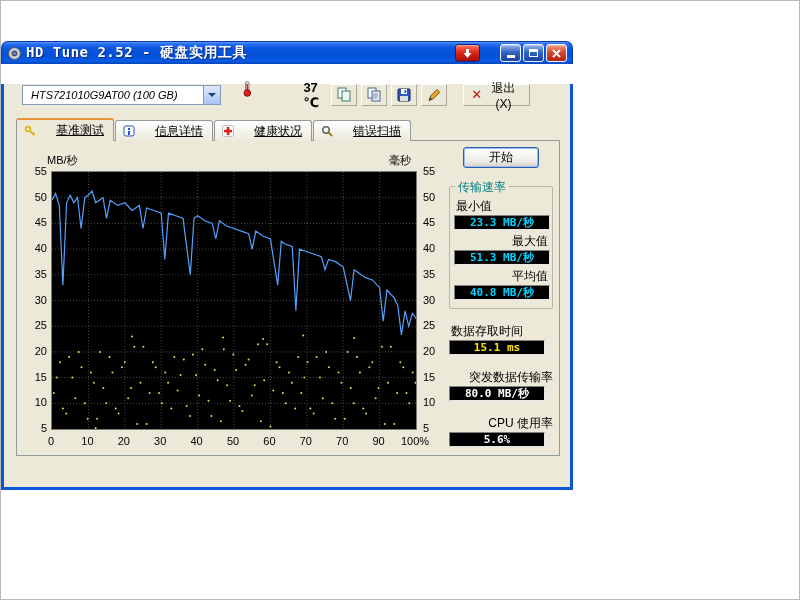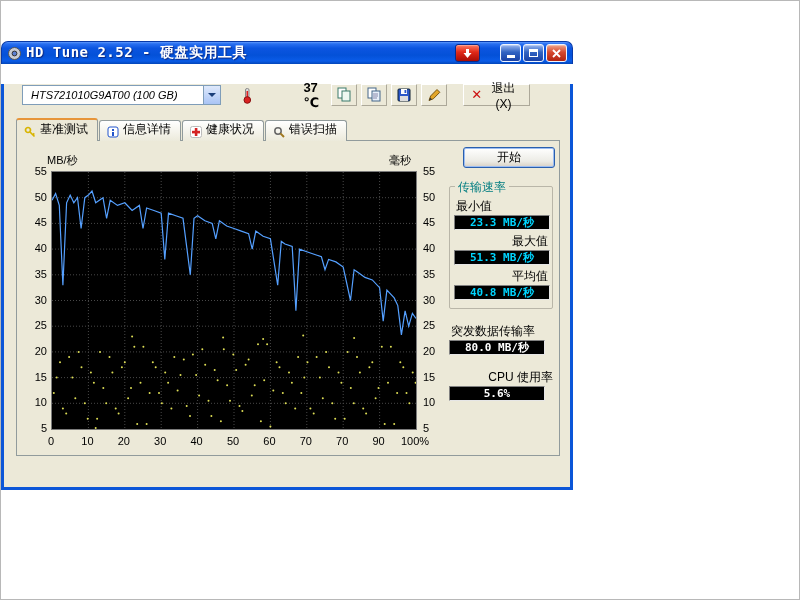--- a/index.html
+++ b/index.html
@@ -21,45 +21,45 @@
   .glyph-max { width:9px; height:8px; border:1px solid #fff; border-top:3px solid #fff; }
 
   .client { background:#ece9d8; border:3px solid #0b56d8; border-top:none; height:406px; position:relative; }
 
   
   .toolbar { display:flex; align-items:center; margin:20px 10px 0 18px; height:22px; }
   .combo { width:212px; height:20px; background:#fff; border:1px solid #7f9db9; display:flex; align-items:center; font-size:11px; cursor:default; }
   .combo-value { flex:1; padding-left:8px; white-space:nowrap; overflow:hidden;font-style:italic; }
   .combo-arrow { width:17px; height:18px; border-left:1px solid #7f9db9; background:linear-gradient(180deg,#dfe9fb,#a9c4f5); display:flex; align-items:center; justify-content:center; }
   .combo-arrow i { width:0; height:0; border:4px solid transparent; border-top-color:#1a3f7a; margin-top:4px; }
-  .temp-wrap { display:flex; align-items:center; margin-left:18px;gap:45px; }
+  .temp-wrap { display:flex; align-items:flex-start; margin-left:18px;gap:45px; }
   .temp-text { font-size:13px; font-weight:bold; margin-left:3px; }
   .tool-group { display:flex; margin-left:auto; gap:4px; }
   .tool-btn { width:26px; height:22px; background:#ece9d8; border:1px solid; border-color:#fff #aca899 #aca899 #fff; display:flex; align-items:center; justify-content:center; cursor:pointer; padding:0; }
   .exit-btn { height:22px; margin-left:16px; margin-right:30px; background:#ece9d8; border:1px solid; border-color:#fff #aca899 #aca899 #fff; display:flex; align-items:center; gap:3px; font-size:12px; padding:0 7px; cursor:pointer; font-family:inherit; }
   .exit-x { color:#cc1111; font-weight:bold; font-size:13px; line-height:12px; }
 
   
   .tabs { display:flex; align-items:flex-end; margin:12px 10px 0 12px; height:23px; position:relative; z-index:2; gap:1px; }
-  .tab { display:flex; align-items:flex-end; gap:4px; font-size:12px; padding:3px 9px 3px 7px; height:21px;
-    background:linear-gradient(180deg,#ffffff,#eceadb); border:1px solid #919b9c; border-bottom:none; border-radius:3px 3px 0 0; cursor:pointer; }
+  .tab { display:flex; align-items:center; gap:20px; font-size:12px; padding:3px 9px 3px 7px; height:21px;
+    background:linear-gradient(180deg,#ffffff,#eceadb); border:1px solid #919b9c; border-bottom:none; border-radius:3px 3px 0 0; cursor:pointer;text-decoration:underline; }
   .tab.selected { height:23px; background:#ece9d8; border-top:2px solid #e7953a; position:relative; }
   .tab.selected::after { content:""; position:absolute; left:0; right:0; bottom:-1px; height:2px; background:#ece9d8; }
   .ticon { display:flex; align-items:center; }
 
   
   .panel { position:relative; margin:-1px 10px 0 12px; height:316px; background:#ece9d8; border:1px solid #919b9c; z-index:1; }
   .axis-title { position:absolute; font-size:11px; color:#000; }
   .plot { position:absolute; left:34px; top:30px; width:366px; height:259px; background:#000; border:1px solid #7b7b7b; }
   .tick { position:absolute; font-size:11px; color:#000; line-height:12px; }
   .xt { transform:translateX(-50%); }
 
   
   .stats { position:absolute; left:432px; top:6px; width:104px; font-size:12px; }
-  .start-btn { display:block; margin-left:14px; width:92px; height:21px; font-size:12px; font-family:inherit; cursor:pointer;
+  .start-btn { display:block; margin-left:14px; width:76px; height:21px; font-size:12px; font-family:inherit; cursor:pointer;
     border:1px solid #2a5fad; border-radius:3px; background:linear-gradient(180deg,#ffffff,#ecebe5 70%,#d8d0c4); box-shadow:inset 0 0 0 1px #9cbdf2; }
   .groupbox { position:relative; margin-top:18px; border:1px solid #b9b6a8; border-radius:2px; padding:12px 4px 8px 4px; }
   .gb-caption { position:absolute; top:-8px; left:5px; background:#ece9d8; padding:0 3px; color:#007d80; font-size:12px; }
   .stat-label { margin:1px 0 2px 2px; line-height:13px; }
   .stat-box { width:96px; height:15px; background:#000; border:1px solid; border-color:#808080 #e6e6e6 #e6e6e6 #808080; display:flex; align-items:center; justify-content:center;
     font-family:"DejaVu Sans Mono",monospace; font-size:11px; font-weight:bold; }
   .stat + .stat { margin-top:5px;text-align:right; }
   .stat.extra { margin-top:16px; }
 
   svg { display:block; }
@@ -358,20 +358,24 @@
               <div class="stat-label">最大值</div>
               <div class="stat-box" style="color: rgb(0, 212, 255);">51.3 MB/秒</div>
             </div>
             <div class="stat">
               <div class="stat-label">平均值</div>
               <div class="stat-box" style="color: rgb(0, 212, 255);">40.8 MB/秒</div>
             </div>
           </div>
 
           <div class="stat extra">
+            <div class="stat-label">数据存取时间</div>
+            <div class="stat-box" style="color: rgb(255, 228, 0);">15.1 ms</div>
+          </div>
+          <div class="stat extra">
             <div class="stat-label">突发数据传输率</div>
             <div class="stat-box" style="color: rgb(255, 255, 255);">80.0 MB/秒</div>
           </div>
           <div class="stat extra">
             <div class="stat-label">CPU 使用率</div>
             <div class="stat-box" style="color: rgb(255, 255, 255);">5.6%</div>
           </div>
         </div>
       <span class="tick" style="left: 2px; top: 281px; width: 28px; text-align: right;">5</span>
           <span class="tick" style="left: 406px; top: 281px; width: 24px;">5</span>

